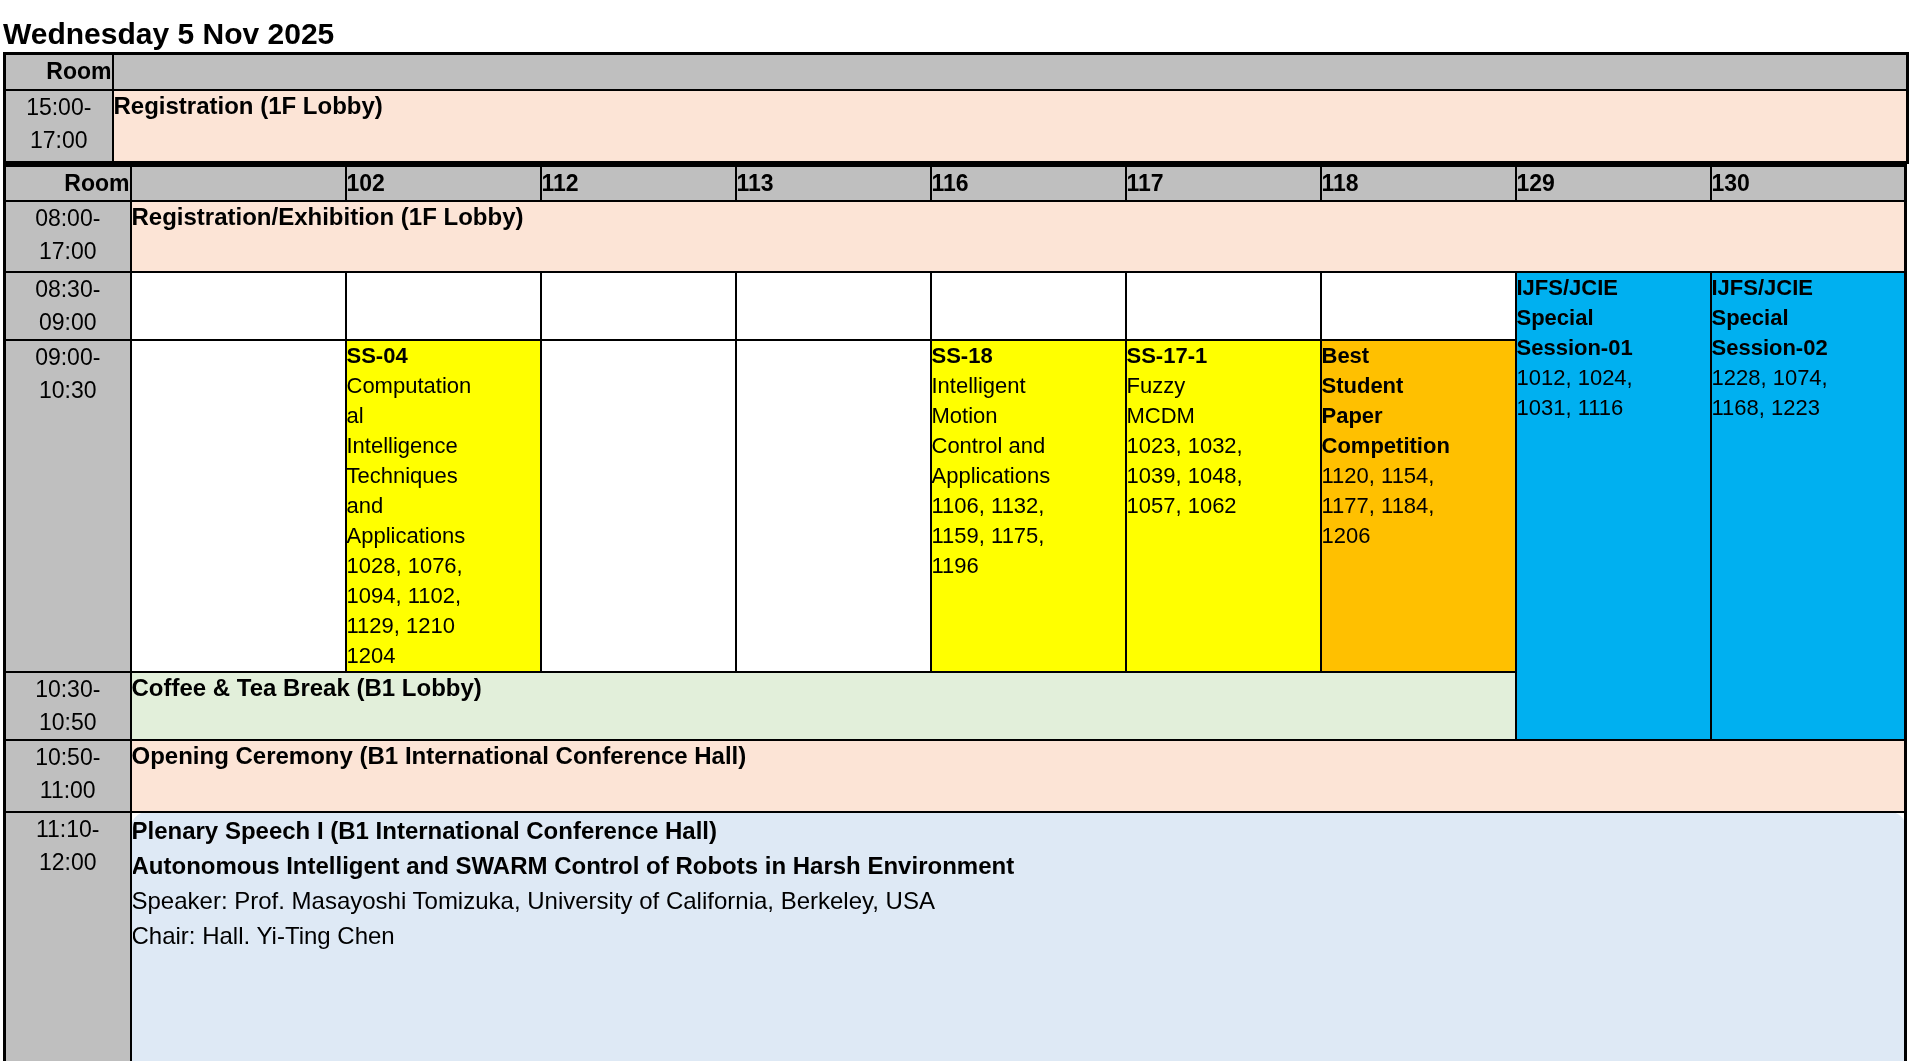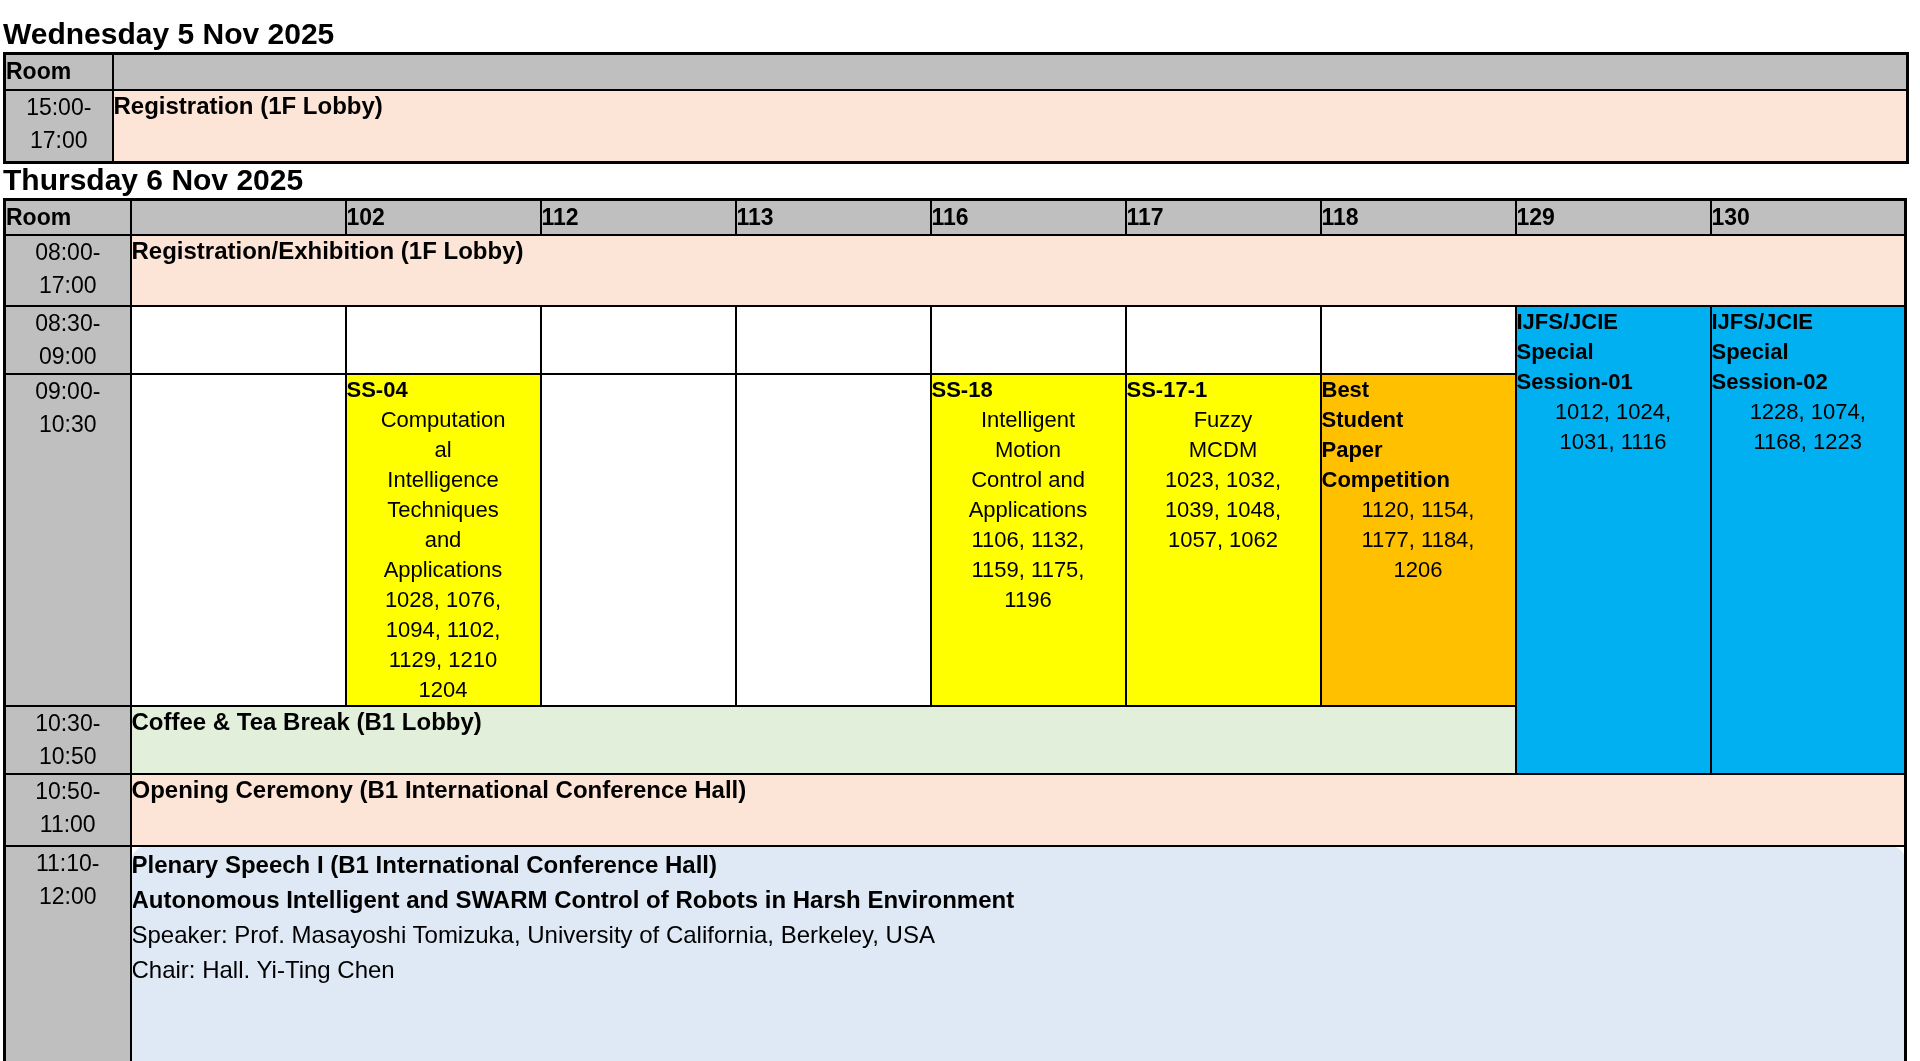--- a/index.html
+++ b/index.html
@@ -34,21 +34,21 @@
   }
 
   
   tr.hdr td {
     background: var(--c-gray, #BFBFBF);
     font-weight: bold;
     font-size: 23px;
     line-height: 31px;
     padding-top: 1px;
   }
-  td.room-hdr { text-align: left; }
+  td.room-hdr { text-align: right; }
   td.col-hdr { text-align: left; padding-left: 16px; margin-left: 24px; }
 
   
   td.time {
     background: var(--c-gray, #BFBFBF);
     font-size: 23px;
     line-height: 33px;
     text-align: center;
     white-space: pre-line;
     padding-top: 3px;
@@ -62,21 +62,21 @@
     padding: 7px 6px 0 20px;
   }
 
   
   td.session {
     font-size: 22px;
     line-height: 30px;
     padding: 6px 6px 0 15px;
   }
   .s-title { font-weight: bold; white-space: pre-line; }
-  .s-body  { white-space: pre-line; text-align: center; }
+  .s-body  { white-space: pre-line; }
 
   
   td.plenary {
     font-size: 24px;
     line-height: 35px;
     padding: 7px 6px 0 26px;
   }
   .pl-title { font-weight: bold; white-space: pre-line; }
 
   .peach     { background: var(--c-peach, #FCE4D6); }
@@ -107,21 +107,20 @@
       <td></td>
     </tr>
     <tr style="height:73px">
       <td class="time">15:00-
 17:00</td>
       <td class="event peach">Registration (1F Lobby)</td>
     </tr>
   </tbody>
     </table>
 
-  <h1 class="day-title gap-title">Thursday 6 Nov 2025</h1>
 
   <table class="sched t-thu">
     <colgroup>
       <col style="width:126px">
       <col style="width:215px">
       <col style="width:195px">
         <col style="width:195px">
         <col style="width:195px">
         <col style="width:195px">
       <col style="width:195px">

